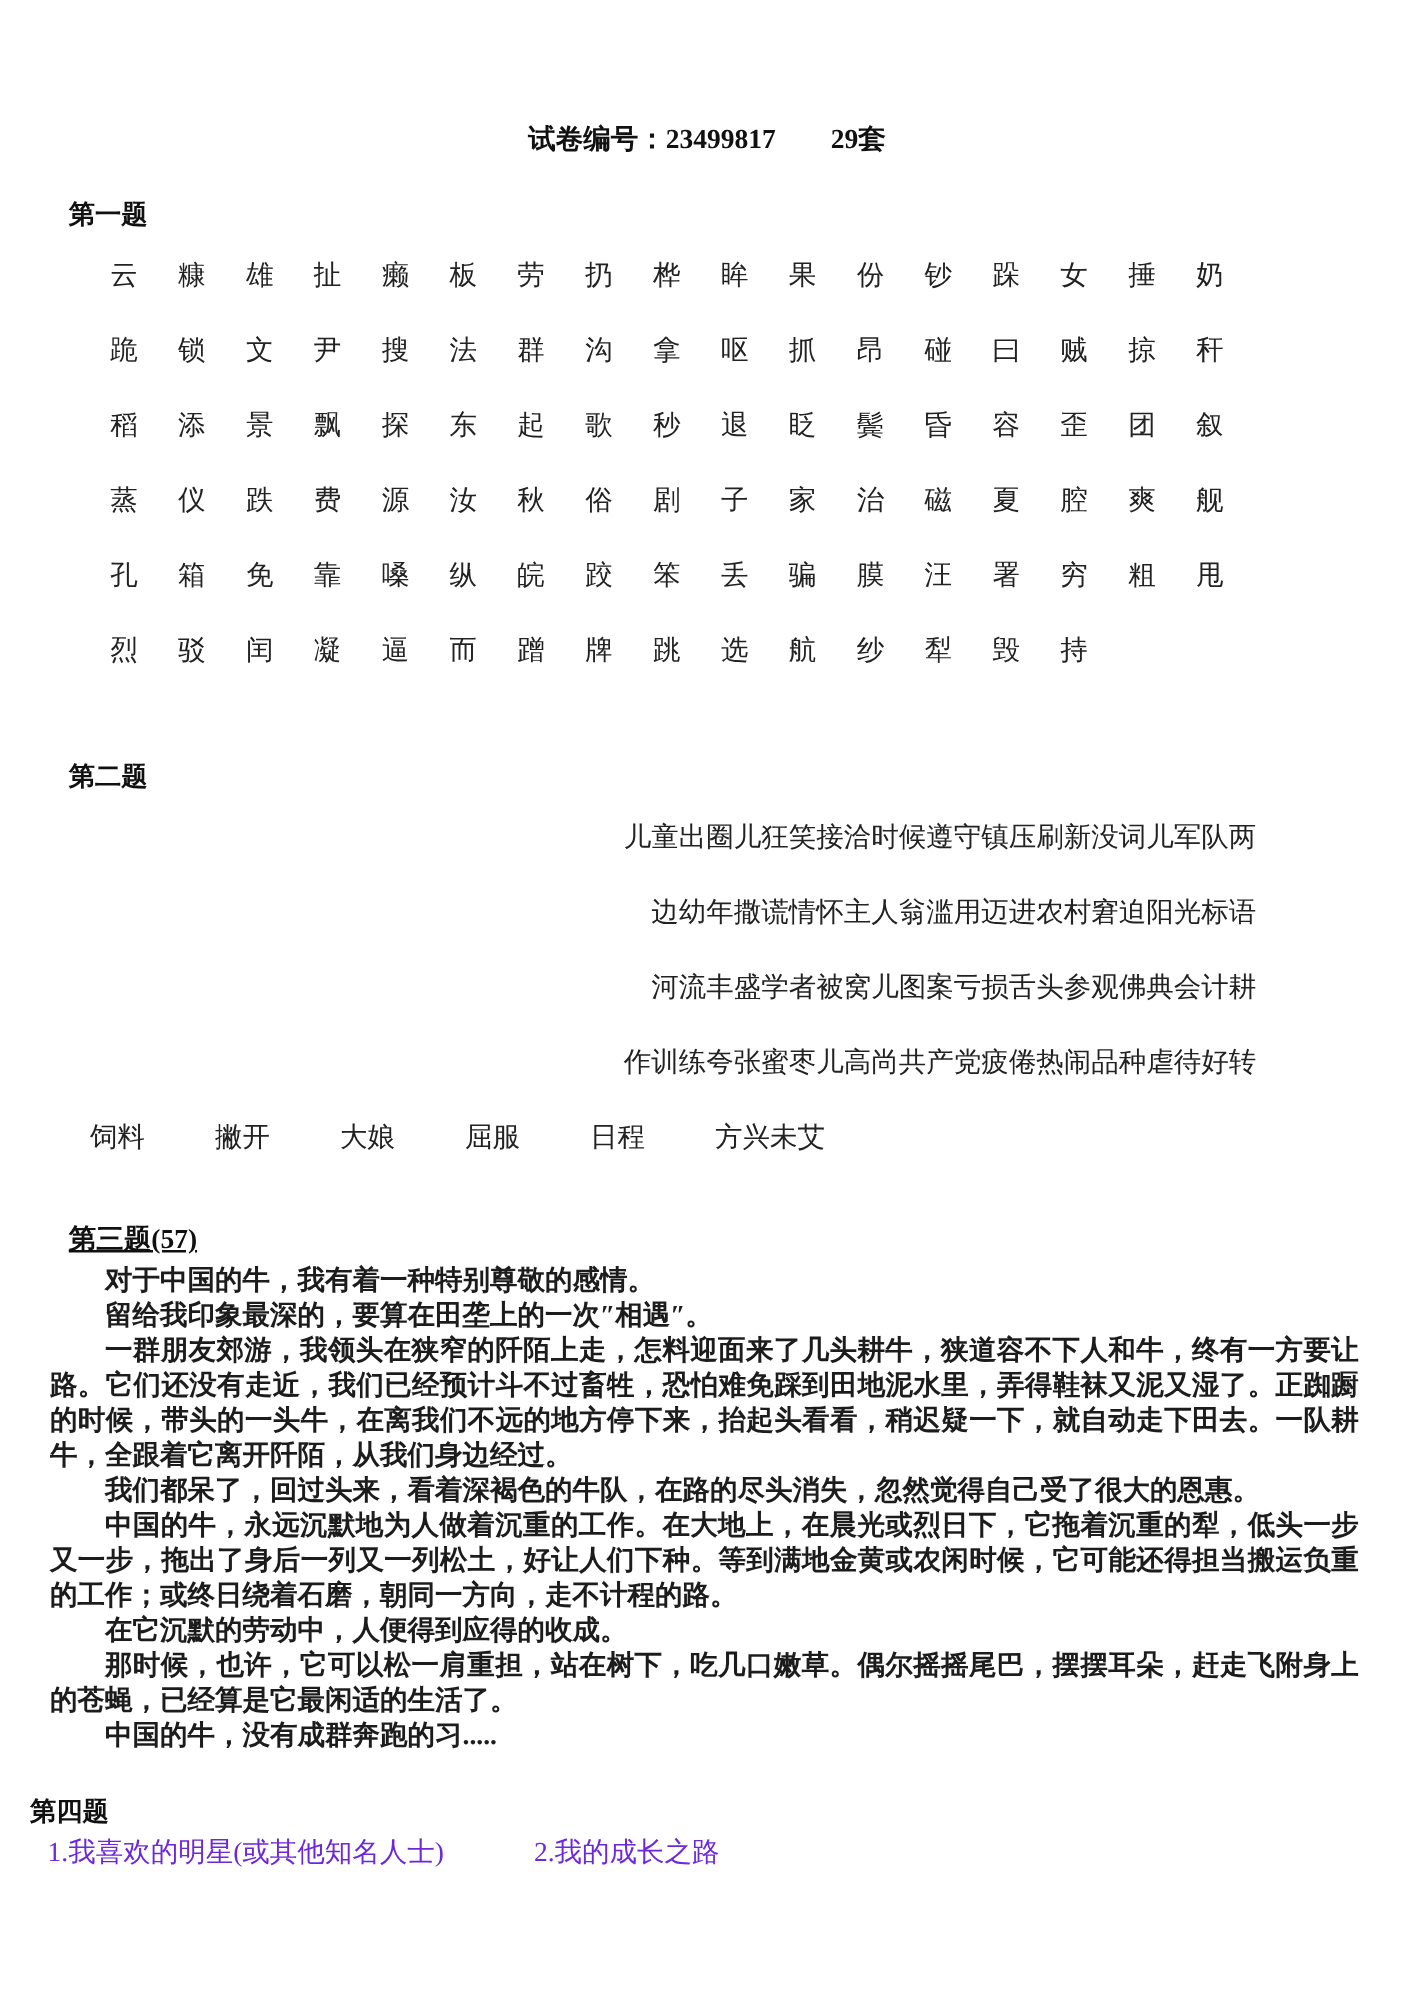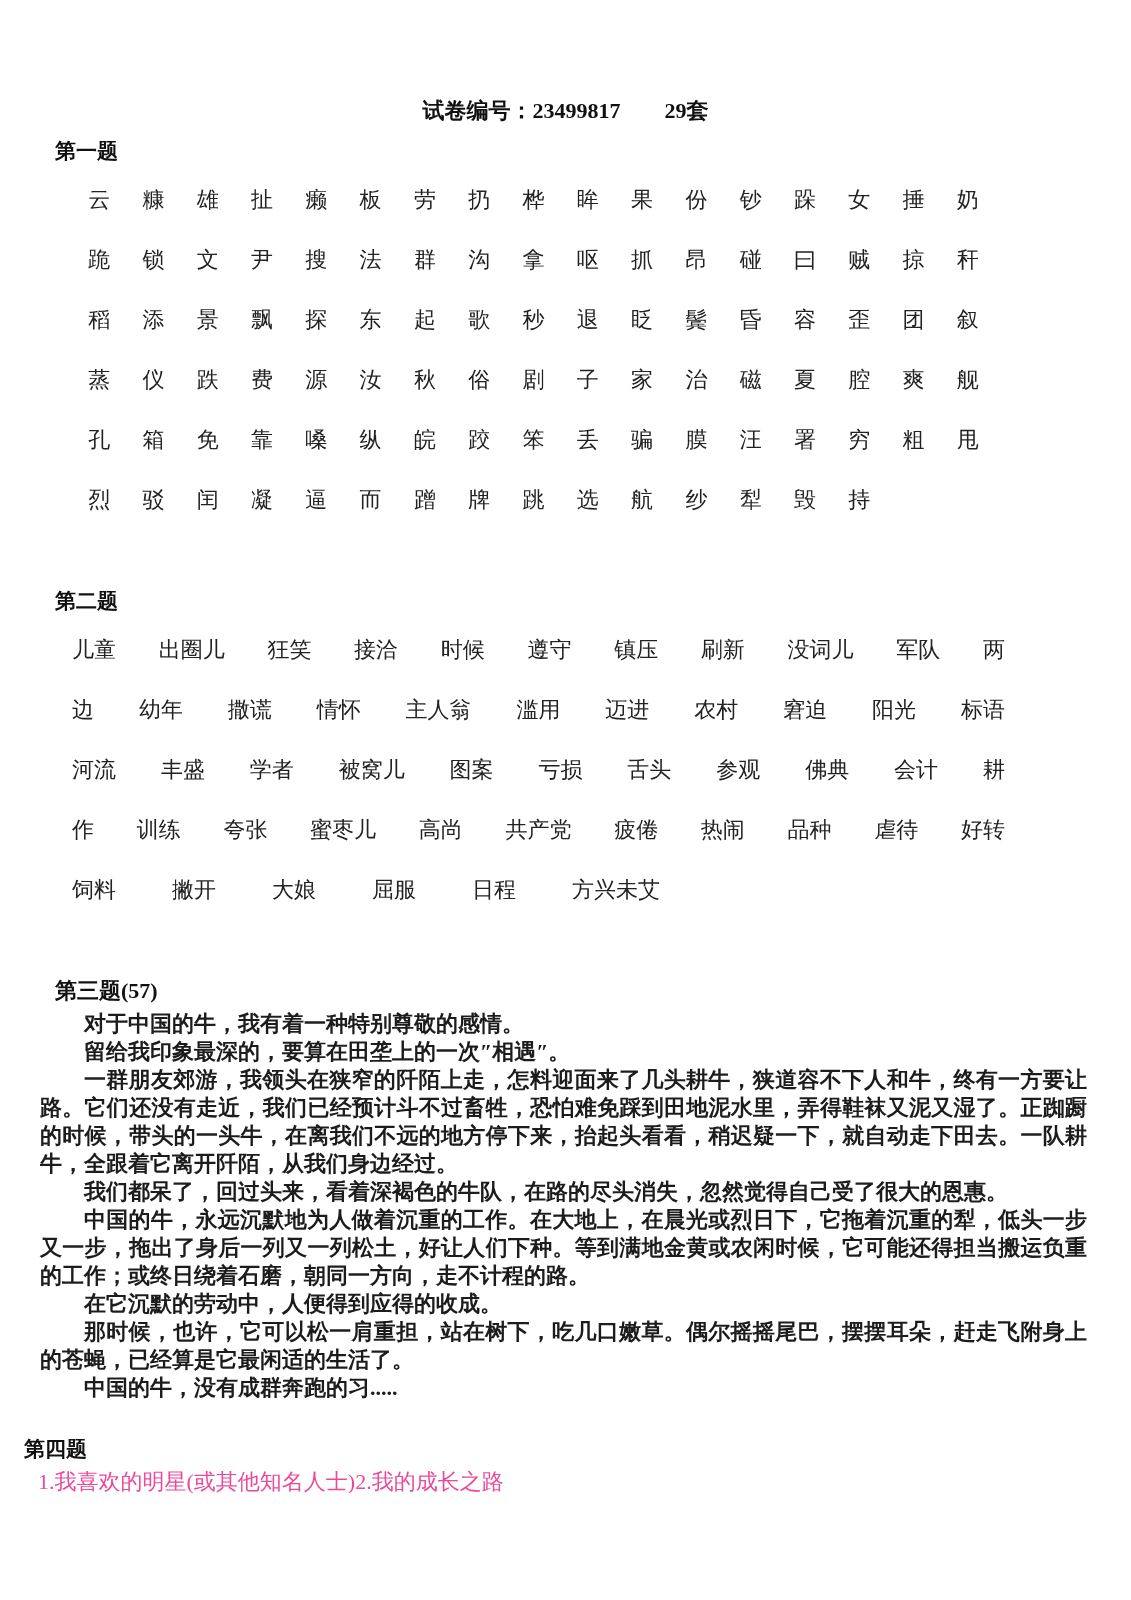--- a/index.html
+++ b/index.html
@@ -28,23 +28,23 @@
     white-space: pre;
     color: #111;
   }
   .heading {
     margin-left: 55px;
     font-size: 21px;
     line-height: 26px;
     font-weight: bold;
     color: #111;
   }
-  .h1 { margin-top: 12px; }
+  .h1 { margin-top: 32px; }
   .h2 { margin-top: 58px; }
-  .h3 { margin-top: 56px; font-size: 22px; line-height: 30px; }
+  .h3 { margin-top: 36px; font-size: 22px; line-height: 30px; text-decoration: underline; }
   .h4 { margin-top: 34px; margin-left: 24px; }
 
   
   .char-grid {
     margin: 6px 136px 0 72px;
   }
   .char-row {
     display: grid;
     grid-template-columns: repeat(17, 1fr);
     height: 60px;
@@ -55,21 +55,21 @@
     font-size: 22px;
     color: #222;
   }
 
   
   .word-grid {
     margin: 6px 126px 0 72px;
   }
   .word-row {
     display: flex;
-    justify-content: space-between;
+    justify-content: flex-end;
     align-items: center;
     height: 60px;
     font-size: 22px;
     color: #222;
   }
   .word-row:last-child {
     justify-content: flex-start;
     gap: 56px;
     text-align: right;
   }
@@ -85,23 +85,24 @@
   }
   .para {
     margin: 0;
     text-indent: 2em;
   }
 
   
   .topics {
     margin: 6px 0 0 38px;
     display: flex;
+    gap: 72px;
     font-size: 22px;
     line-height: 28px;
-    color: #ec4899;
+    color: #6d28d9;
   }
 </style>
 </head>
 <body>
 
 <div class="page">
 
   <div class="title">试卷编号：23499817　　29套</div>
 
   <div>

